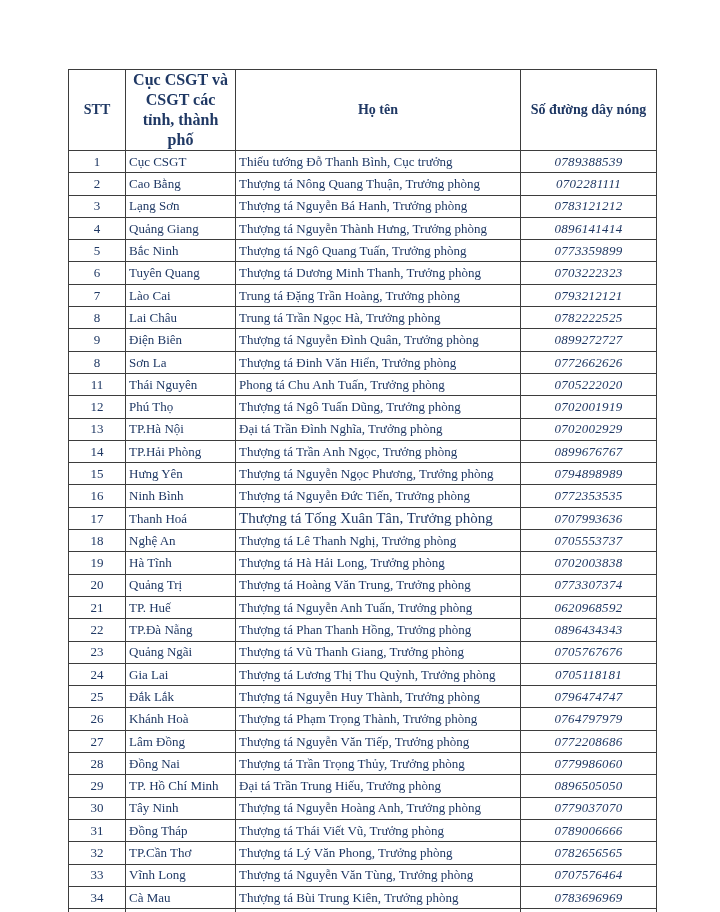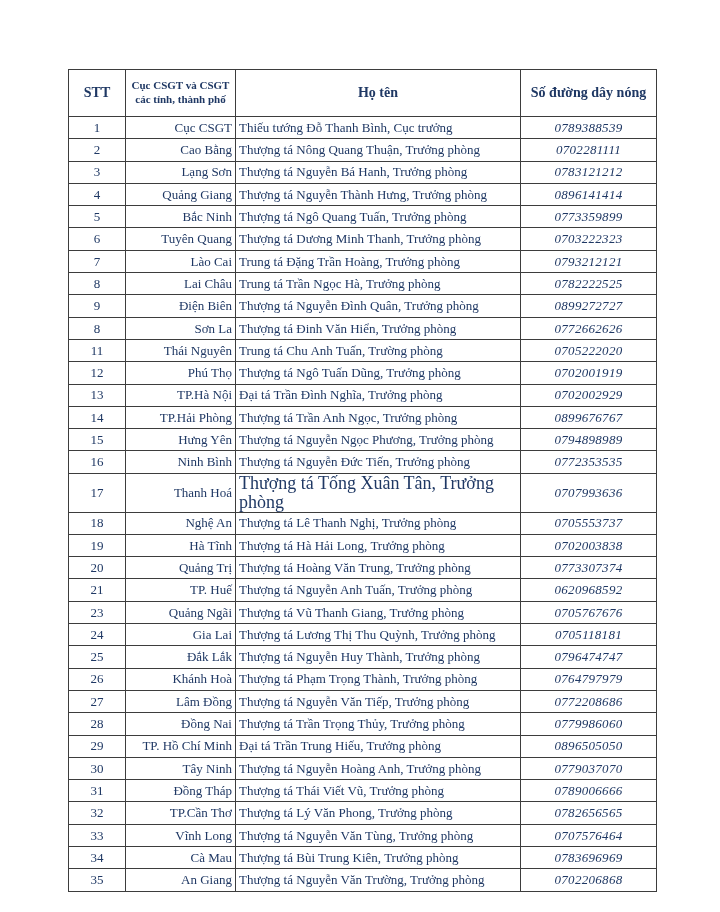--- a/index.html
+++ b/index.html
@@ -34,33 +34,33 @@
     overflow: hidden;
   }
   table.hotline thead th {
     height: 46px;
     font-weight: bold;
     text-align: center;
     font-size: 14px;
     line-height: 1.15;
   }
   table.hotline thead th.col-unit {
-    font-size: 11px;
+    font-size: 16px;
     line-height: 1.25;
   }
   table.hotline tbody td {
     height: 21.3px;
     font-size: 13px;
     line-height: 1.05;
   }
   td.cell-stt   { text-align: center; }
-  td.cell-unit  { text-align: right; }
+  td.cell-unit  { text-align: left; }
   td.cell-name  { text-align: left; padding-left: 7px; }
   td.cell-phone { text-align: center; letter-spacing: 0.3px; font-style: italic; }
-  td.cell-name.large-name { font-size: 18px; }
+  td.cell-name.large-name { font-size: 15px; }
   col.c-stt   { width: 57px; }
   col.c-unit  { width: 110px; }
   col.c-name  { width: 285px; }
   col.c-phone { width: 136px; }
 </style>
 </head>
 <body>
 
 <div class="page">
   <table class="hotline">
@@ -135,21 +135,21 @@
         </tr>
         <tr>
           <td class="cell-stt">8</td>
           <td class="cell-unit">Sơn La</td>
           <td class="cell-name">Thượng tá Đinh Văn Hiển, Trưởng phòng</td>
           <td class="cell-phone">0772662626</td>
         </tr>
         <tr>
           <td class="cell-stt">11</td>
           <td class="cell-unit">Thái Nguyên</td>
-          <td class="cell-name">Trung tá Chu Anh Tuấn, Trường phòng</td>
+          <td class="cell-name">Phong tá Chu Anh Tuấn, Trưởng phòng</td>
           <td class="cell-phone">0705222020</td>
         </tr>
         <tr>
           <td class="cell-stt">12</td>
           <td class="cell-unit">Phú Thọ</td>
           <td class="cell-name">Thượng tá Ngô Tuấn Dũng, Trưởng phòng</td>
           <td class="cell-phone">0702001919</td>
         </tr>
         <tr>
           <td class="cell-stt">13</td>
@@ -197,20 +197,26 @@
           <td class="cell-stt">20</td>
           <td class="cell-unit">Quảng Trị</td>
           <td class="cell-name">Thượng tá Hoàng Văn Trung, Trưởng phòng</td>
           <td class="cell-phone">0773307374</td>
         </tr>
         <tr>
           <td class="cell-stt">21</td>
           <td class="cell-unit">TP. Huế</td>
           <td class="cell-name">Thượng tá Nguyễn Anh Tuấn, Trưởng phòng</td>
           <td class="cell-phone">0620968592</td>
+        </tr>
+        <tr>
+          <td class="cell-stt">22</td>
+          <td class="cell-unit">TP.Đà Nẵng</td>
+          <td class="cell-name">Thượng tá Phan Thanh Hồng, Trưởng phòng</td>
+          <td class="cell-phone">0896434343</td>
         </tr>
         <tr>
           <td class="cell-stt">23</td>
           <td class="cell-unit">Quảng Ngãi</td>
           <td class="cell-name">Thượng tá Vũ Thanh Giang, Trưởng phòng</td>
           <td class="cell-phone">0705767676</td>
         </tr>
         <tr>
           <td class="cell-stt">24</td>
           <td class="cell-unit">Gia Lai</td>

